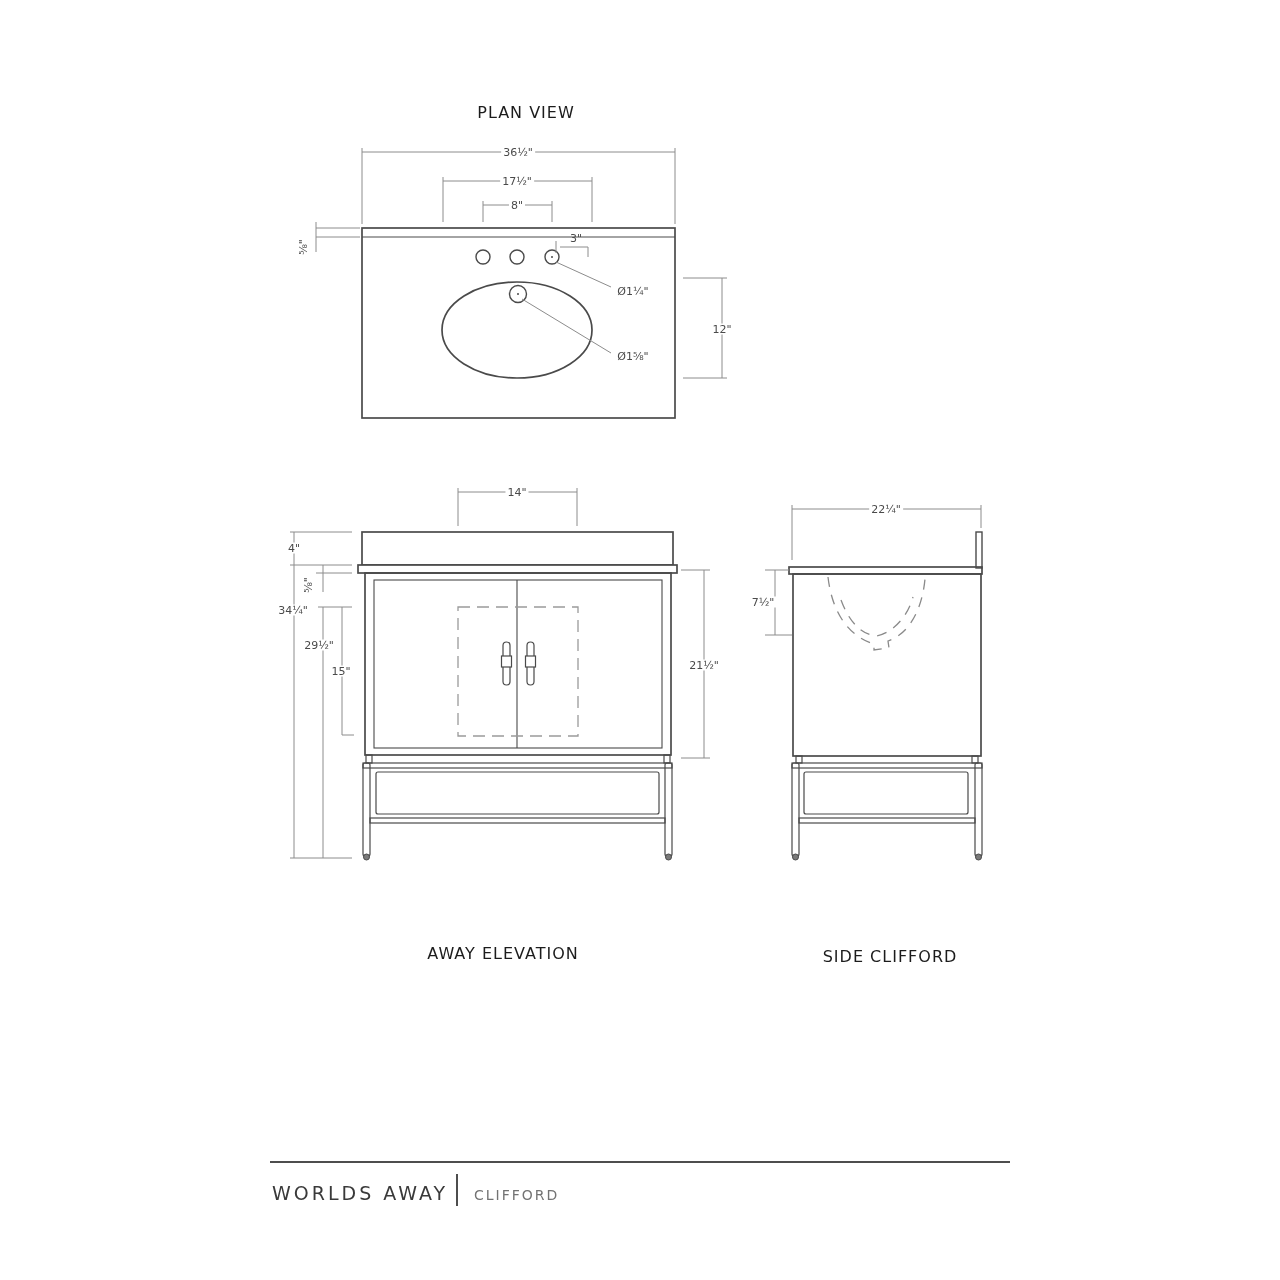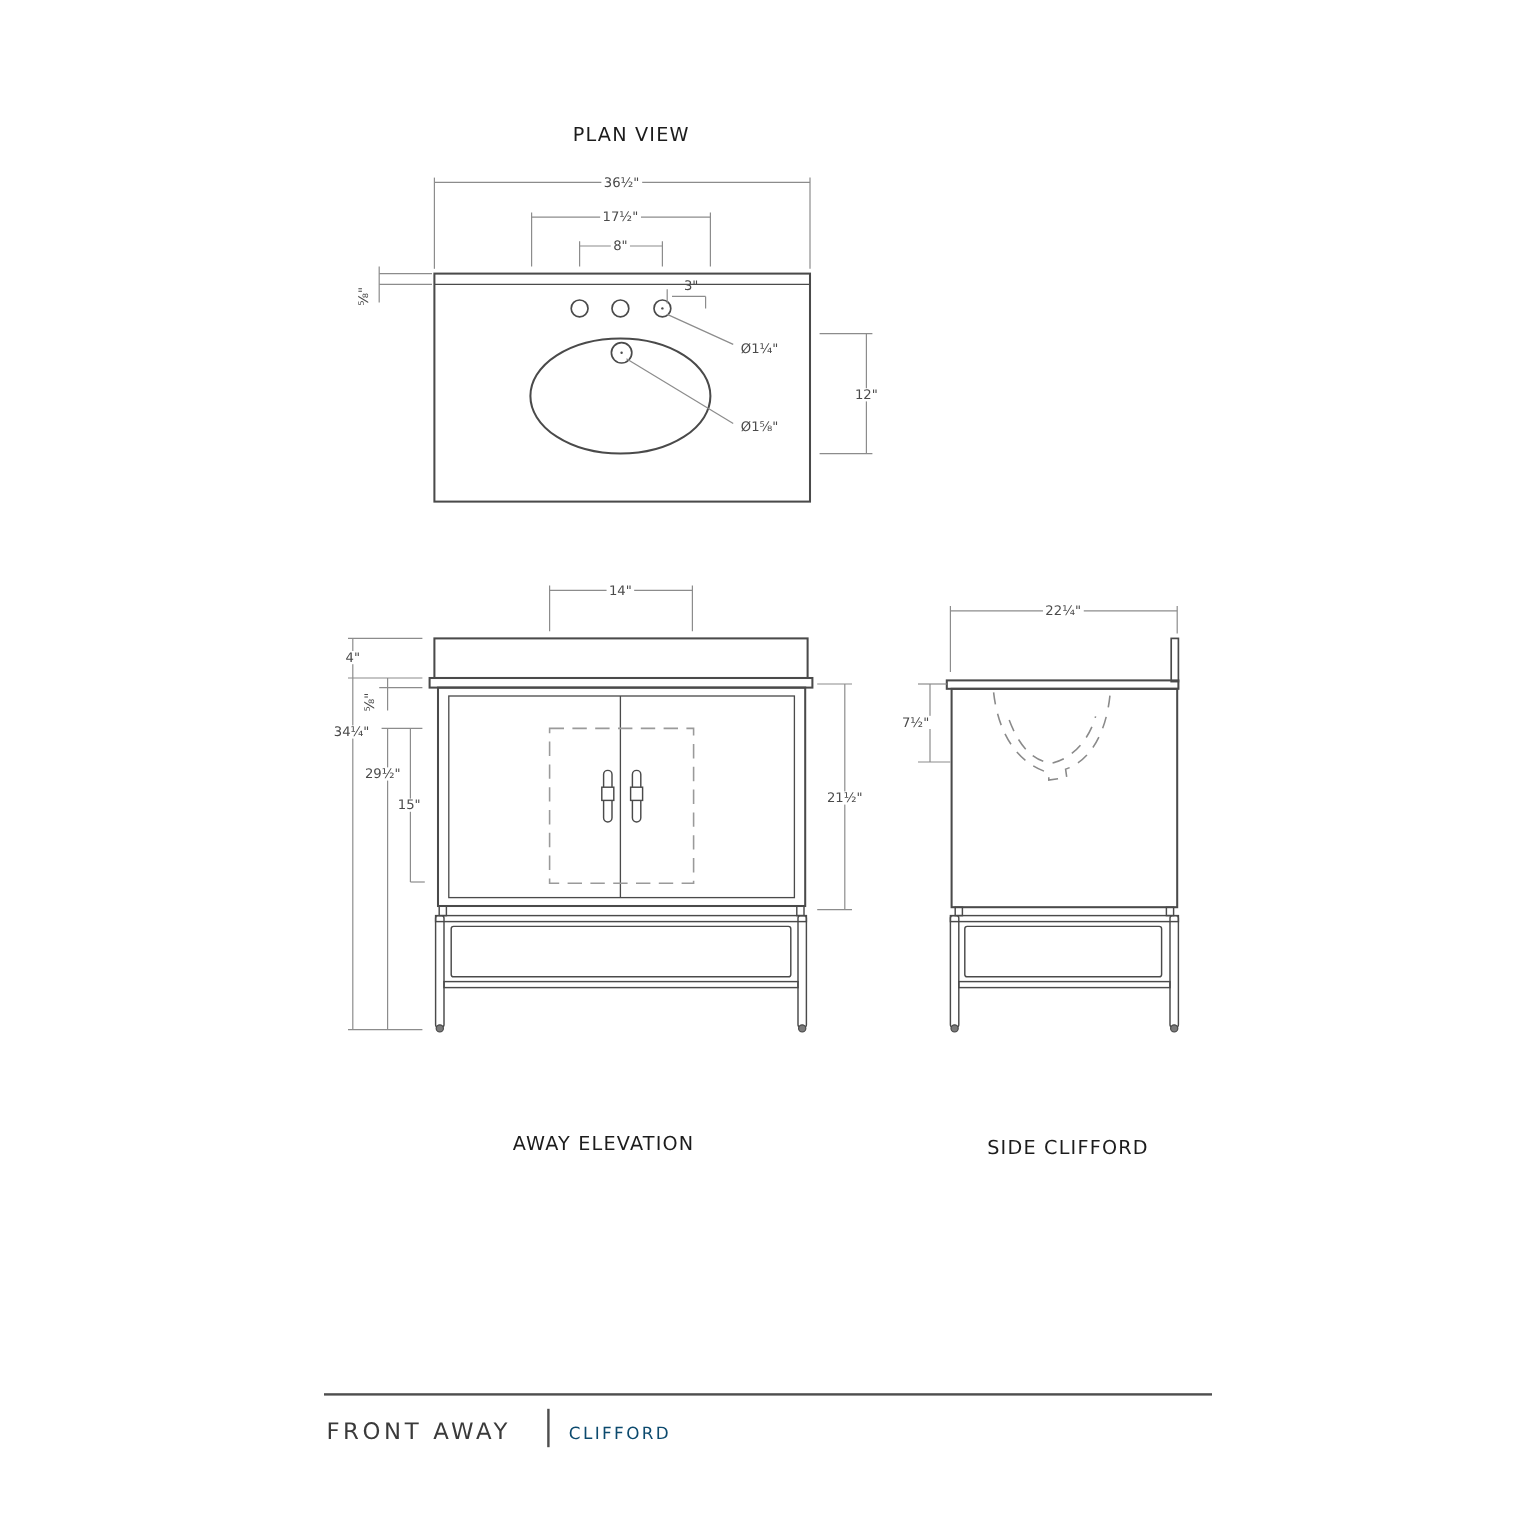--- a/index.html
+++ b/index.html
@@ -9,21 +9,21 @@
   .lbl{position:absolute;transform:translate(-50%,-50%);white-space:nowrap;
        font-size:11px;color:#4a4a4a;background:#ffffff;padding:0 2px;line-height:1;}
   .lbl.rot{transform:translate(-50%,-50%) rotate(-90deg);}
   .lbl.noBg{background:transparent;}
   .viewTitle{position:absolute;transform:translate(-50%,-50%);white-space:nowrap;
              font-size:16px;letter-spacing:1px;color:#1c1c1c;}
   .footer-rule{position:absolute;left:270px;top:1161px;width:740px;height:0;
                border-top:2px solid #4e4e4e;}
   .brand{position:absolute;left:272px;top:1182px;font-size:19px;letter-spacing:3px;color:#3a3a3a;}
   .divider{position:absolute;left:456px;top:1174px;width:0;height:32px;border-left:2px solid #4e4e4e;}
-  .product{position:absolute;left:474px;top:1187px;font-size:14px;letter-spacing:2px;color:#0c4a6e;}
+  .product{position:absolute;left:474px;top:1187px;font-size:14px;letter-spacing:2px;color:#737373;}
 </style>
 </head>
 <body>
 
 <div class="canvas">
 
   <svg class="lines" width="1280" height="1280" viewBox="0 0 1280 1280">
 
     <g fill="none" stroke="#4a4a4a" stroke-width="1.7">
       <rect x="362" y="228" width="313" height="190"></rect>
@@ -168,17 +168,17 @@
   <span class="lbl" style="left:293px;top:610px;">34¼"</span>
   <span class="lbl" style="left:319px;top:645px;">29½"</span>
   <span class="lbl" style="left:341px;top:671px;">15"</span>
   <span class="lbl" style="left:704px;top:665px;">21½"</span>
 
   <span class="viewTitle" style="left:890px;top:956px;">SIDE CLIFFORD</span>
   <span class="lbl" style="left:886px;top:509px;">22¼"</span>
   <span class="lbl" style="left:763px;top:602px;">7½"</span>
 
   <div class="footer-rule"></div>
-  <span class="brand">FRONT AWAY</span>
+  <span class="brand">WORLDS AWAY</span>
   <div class="divider"></div>
   <span class="product">CLIFFORD</span>
 
 </div>
 
 </body></html>

